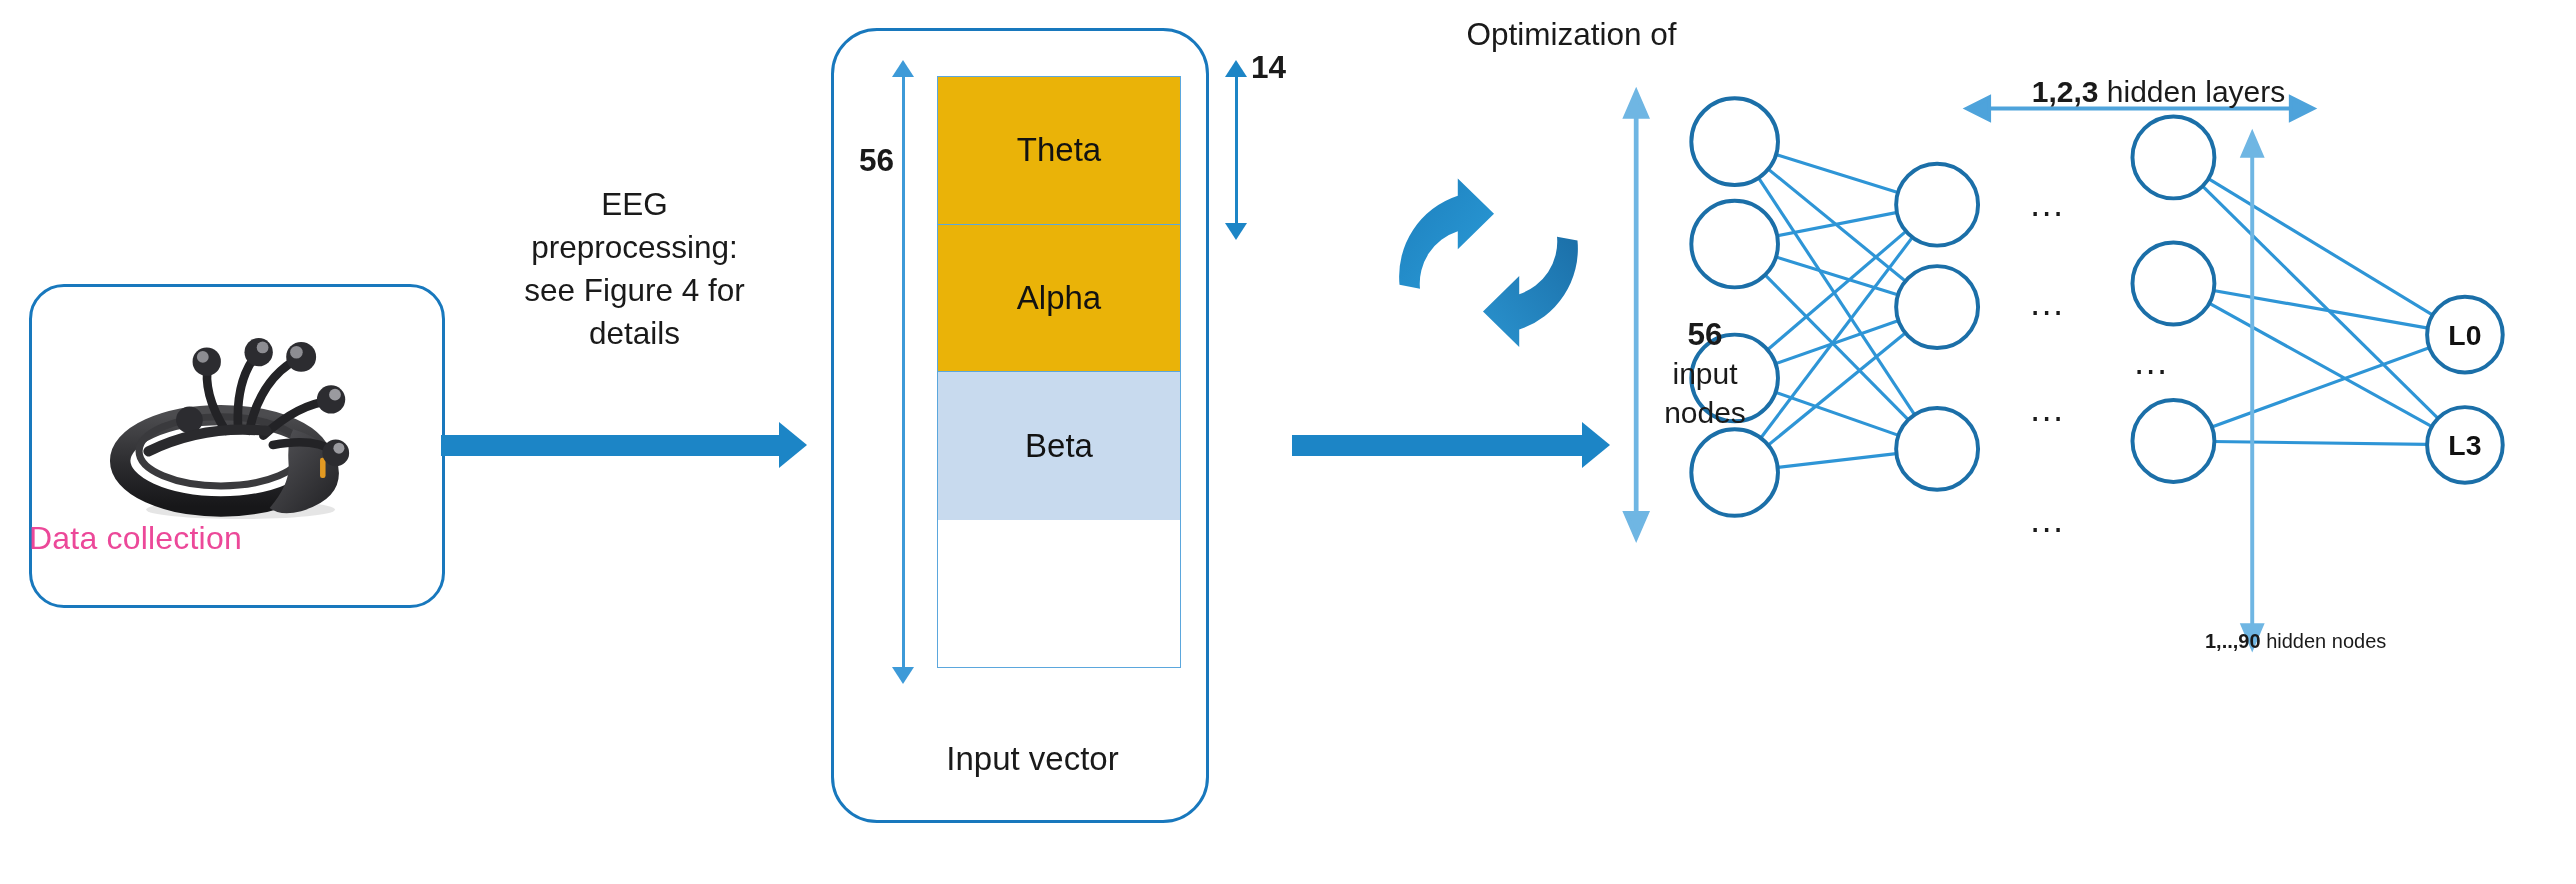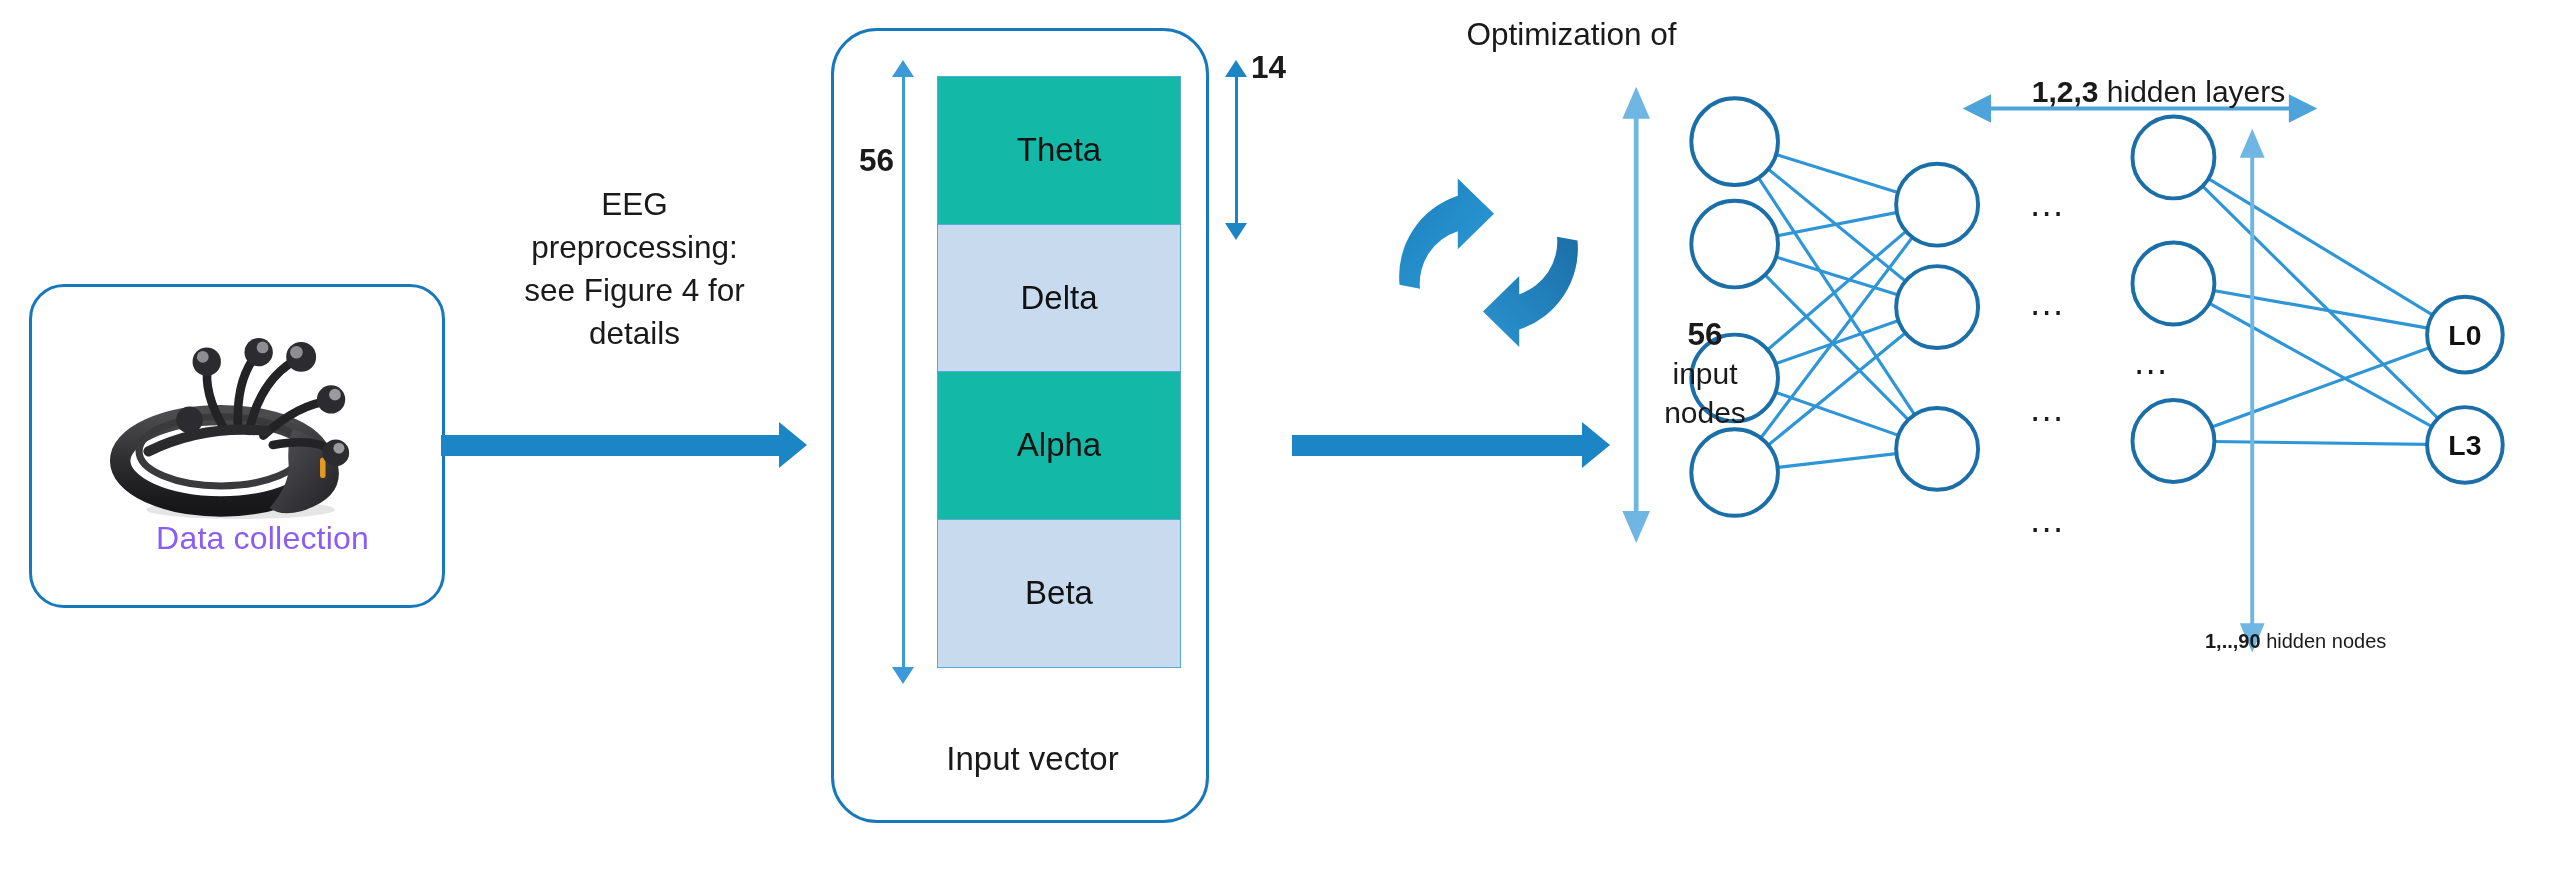--- a/index.html
+++ b/index.html
@@ -11,21 +11,21 @@
   .abs{position:absolute;}
 
   
   #data-collection-box{
     left:29px;top:284px;width:416px;height:324px;
     border:3.9px solid #1878bd;border-radius:35px;background:#fff;
     box-sizing:border-box;
   }
   #data-collection-label{
     left:29px;top:520px;width:340px;
-    text-align:right;font-size:32px;color:#8b5cf6;letter-spacing:0.2px;
+    text-align:left;font-size:32px;color:#ec4899;letter-spacing:0.2px;
   }
   
   #eeg-headset{
     left:95px;top:311px;width:299px;height:213px;
   }
   #eeg-headset svg{display:block;width:299px;height:213px;}
 
   
   #eeg-preprocessing-caption{
     left:465px;top:183px;width:339px;text-align:center;
@@ -50,21 +50,21 @@
     left:937px;top:76px;width:244px;height:592px;
     border:1.6px solid #5ba7dd;box-sizing:border-box;
   }
   .band{
     height:25%;box-sizing:border-box;
     border-bottom:1.6px solid #5ba7dd;
     display:flex;align-items:center;justify-content:center;
     font-size:33px;color:#121212;
   }
   .band:last-child{border-bottom:none;}
-  .band.tone-a{background:#14b8a6;}
+  .band.tone-a{background:#eab308;}
   .band.tone-b{background:#c8daee;}
   #input-vector-label{
     left:831px;top:740px;width:403px;text-align:center;font-size:33px;
   }
   
   #dim-56-arrow{left:902px;top:76px;width:3.2px;height:592px;background:#3d9ad8;}
   .vtip-up{position:absolute;left:-10.2px;top:-15.8px;width:0;height:0;
     border-left:11.8px solid transparent;border-right:11.8px solid transparent;
     border-bottom:17.3px solid #3d9ad8;}
   .vtip-down{position:absolute;left:-10.2px;bottom:-15.8px;width:0;height:0;
@@ -170,21 +170,20 @@
 <div class="abs" id="input-vector-box"></div>
 
 <div class="abs" id="dim-56-arrow">
   <span class="vtip-up"></span>
     <span class="vtip-down"></span>
 </div>
 <div class="abs" id="dim-56-label">56</div>
 
 <div class="abs" id="band-stack">
   <div class="band tone-a">Theta</div>
-  <div class="band tone-b">Delta</div>
   <div class="band tone-a">Alpha</div>
   <div class="band tone-b">Beta</div>
 </div>
 
 <div class="abs" id="dim-14-arrow">
   <span class="vtip-up"></span>
     <span class="vtip-down"></span>
 </div>
 <div class="abs" id="dim-14-label">14</div>
 

